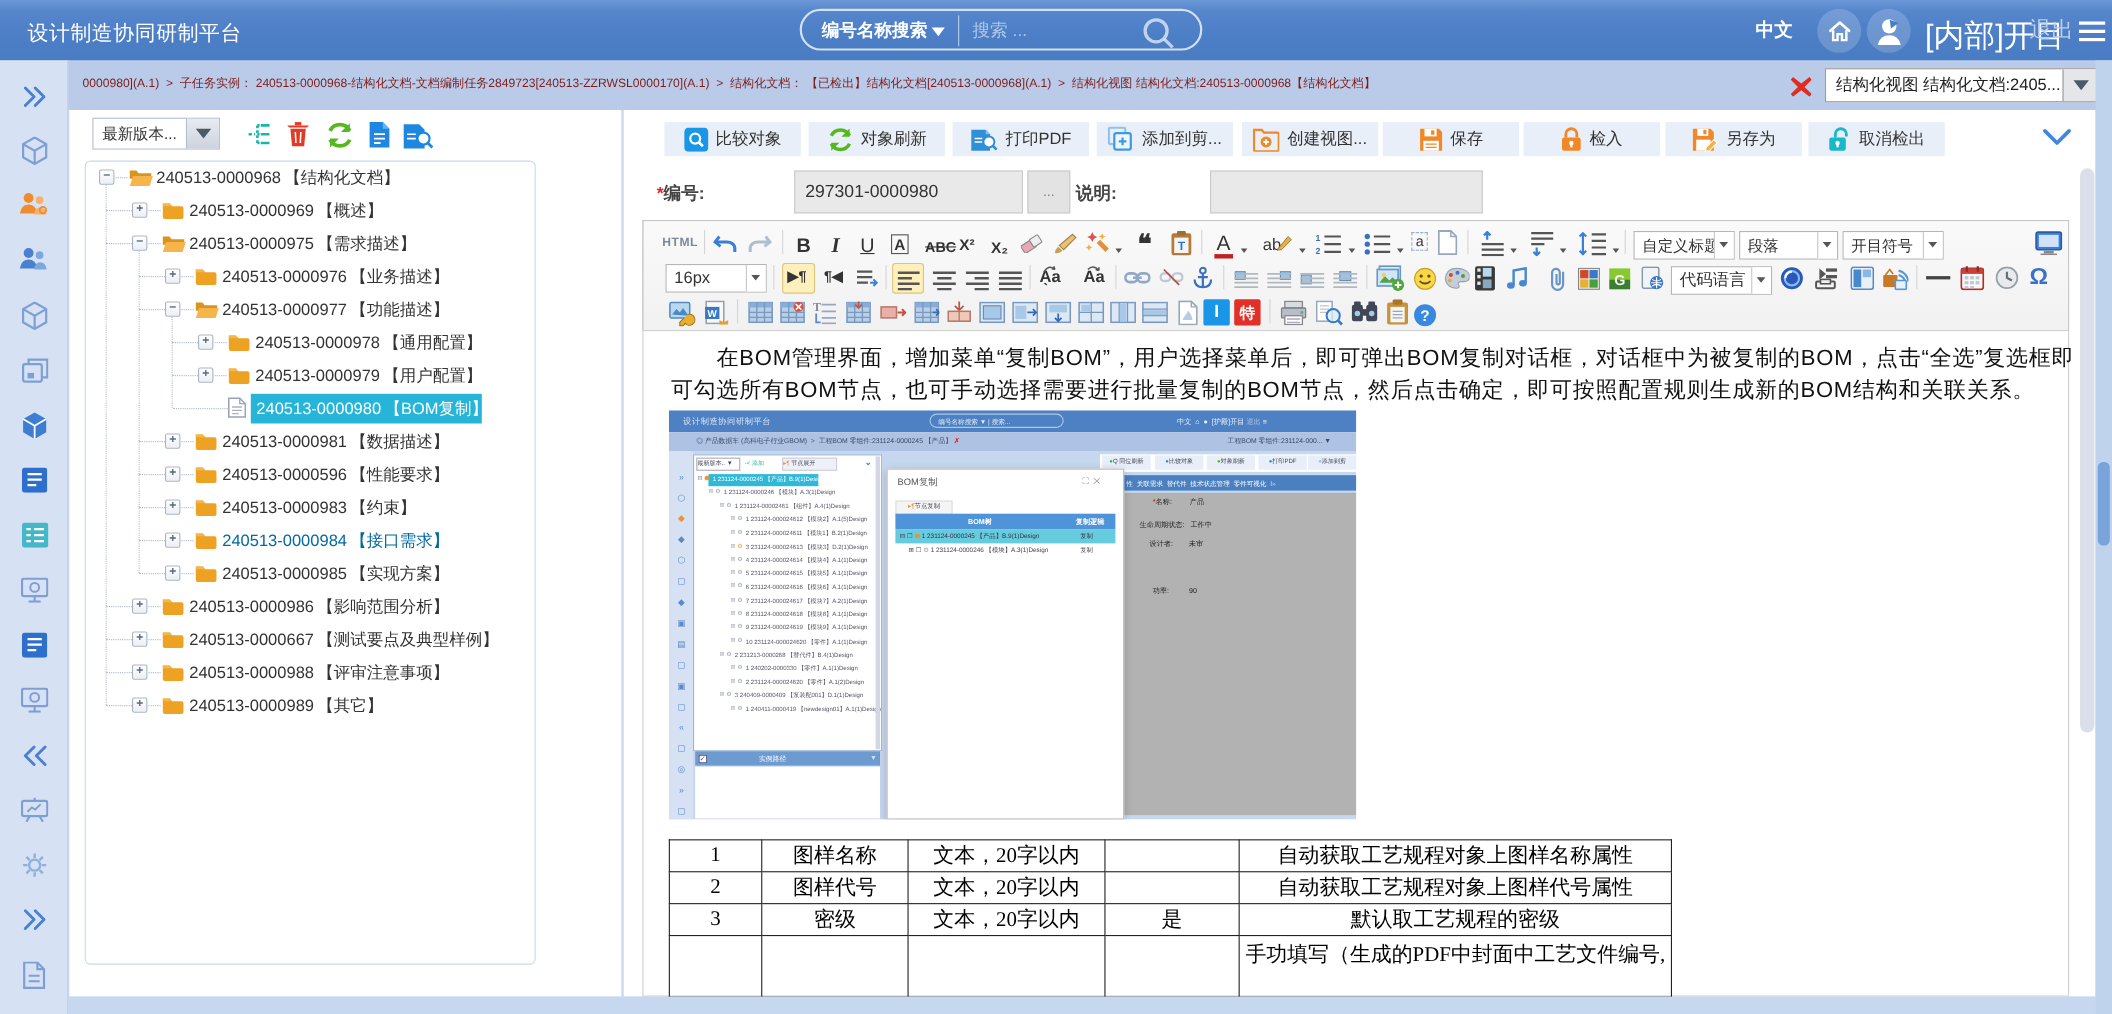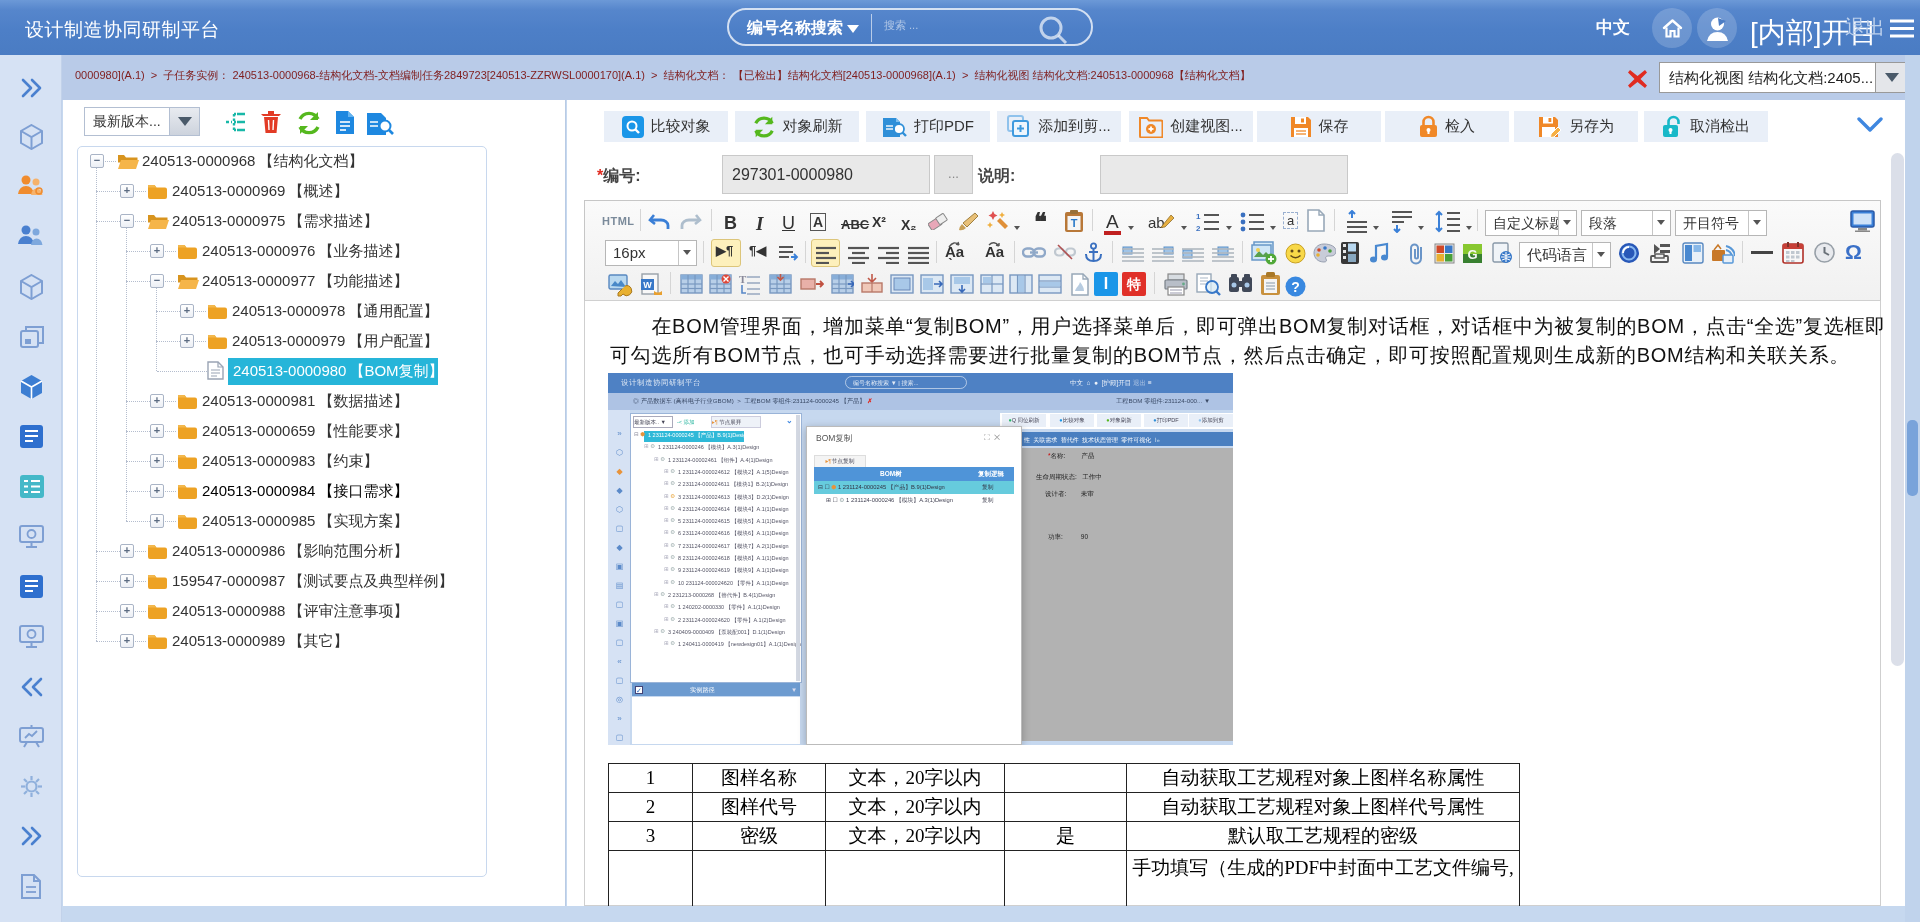--- a/index.html
+++ b/index.html
@@ -7,21 +7,21 @@
 body{background:#c6d8ef;position:relative}
 .ab{position:absolute}
 .sv{display:block}
 
 #topbar{left:0;top:0;width:1920px;height:55px;background:linear-gradient(180deg,#6c99d7 0%,#5686cc 18%,#4d7fc7 55%,#4a7cc3 100%)}
 #title{left:25px;top:17px;font-size:19px;color:#fff;letter-spacing:.5px}
 #pill{left:727px;top:8px;width:366px;height:38px;border:2px solid rgba(255,255,255,.75);border-radius:19px;color:#fff}
 #pill .lbl{position:absolute;left:18px;top:8px;font-size:16px;font-weight:bold}
 #pill .car{position:absolute;left:118px;top:15px;width:0;height:0;border:6px solid transparent;border-top:8px solid #fff}
 #pill .dv{position:absolute;left:142px;top:4px;width:1px;height:28px;background:rgba(255,255,255,.6)}
-#pill .ph{position:absolute;left:155px;top:8px;font-size:11px;color:rgba(255,255,255,.55)}
+#pill .ph{position:absolute;left:155px;top:8px;font-size:16px;color:rgba(255,255,255,.55)}
 .hicon{width:40px;height:40px;border-radius:50%;background:rgba(255,255,255,.18)}
 #zw{left:1596px;top:16px;font-size:17px;font-weight:bold;color:#fff}
 #uname{left:1750px;top:14px;font-size:28px;color:#fff}
 #logout{left:1845px;top:14px;font-size:20px;color:#bcd0ec}
 
 #crumb{left:0;top:55px;width:1920px;height:45px;background:#b9cbe8}
 #crumbtext{left:75px;top:68px;width:1552px;height:20px;font-size:11px;color:#7f1d1d;white-space:nowrap;overflow:hidden}
 #redx{left:1628px;top:70px}
 #vselect{left:1659px;top:62px;width:250px;height:31px;background:#fff;border:1px solid #999;font-size:15px;color:#222;line-height:29px;padding-left:9px;white-space:nowrap;overflow:hidden}
 #vselect .btn{position:absolute;right:0;top:0;width:33px;height:29px;background:#e4e6ea;border-left:1px solid #999}
@@ -356,41 +356,41 @@
 <div class="ab" style="left:202px;top:392px;font-size:15px;color:#333;white-space:nowrap">240513-0000981 【数据描述】</div>
 <div class="ab hline" style="left:126px;top:431px;width:24px"></div>
 <div class="ab hline" style="left:165px;top:431px;width:11px"></div>
 <div class="ab ebox" style="left:150px;top:424px">+</div>
 <div class="ab" style="left:177px;top:423px">
     <svg class="sv" width="20" height="16" viewBox="0 0 20 16">
       <path d="M1 2 h6.5 l2 2.5 H18 a2 2 0 0 1 2 2 V14 a2 2 0 0 1 -2 2 H3 a2 2 0 0 1 -2 -2 Z" fill="#eda224"></path>
       <path d="M1 2 h6.5 l2 2.5 h-8.5z" fill="#f3b84d"></path>
     </svg>
   </div>
-<div class="ab" style="left:202px;top:422px;font-size:15px;color:#333;white-space:nowrap">240513-0000659 【性能要求】</div>
+<div class="ab" style="left:202px;top:422px;font-size:15px;color:#333;white-space:nowrap">240513-0000596 【性能要求】</div>
 <div class="ab hline" style="left:126px;top:461px;width:24px"></div>
 <div class="ab hline" style="left:165px;top:461px;width:11px"></div>
 <div class="ab ebox" style="left:150px;top:454px">+</div>
 <div class="ab" style="left:177px;top:453px">
     <svg class="sv" width="20" height="16" viewBox="0 0 20 16">
       <path d="M1 2 h6.5 l2 2.5 H18 a2 2 0 0 1 2 2 V14 a2 2 0 0 1 -2 2 H3 a2 2 0 0 1 -2 -2 Z" fill="#eda224"></path>
       <path d="M1 2 h6.5 l2 2.5 h-8.5z" fill="#f3b84d"></path>
     </svg>
   </div>
 <div class="ab" style="left:202px;top:452px;font-size:15px;color:#333;white-space:nowrap">240513-0000983 【约束】</div>
 <div class="ab hline" style="left:126px;top:491px;width:24px"></div>
 <div class="ab hline" style="left:165px;top:491px;width:11px"></div>
 <div class="ab ebox" style="left:150px;top:484px">+</div>
 <div class="ab" style="left:177px;top:483px">
     <svg class="sv" width="20" height="16" viewBox="0 0 20 16">
       <path d="M1 2 h6.5 l2 2.5 H18 a2 2 0 0 1 2 2 V14 a2 2 0 0 1 -2 2 H3 a2 2 0 0 1 -2 -2 Z" fill="#eda224"></path>
       <path d="M1 2 h6.5 l2 2.5 h-8.5z" fill="#f3b84d"></path>
     </svg>
   </div>
-<div class="ab" style="left:202px;top:482px;font-size:15px;color:#000000;white-space:nowrap">240513-0000984 【接口需求】</div>
+<div class="ab" style="left:202px;top:482px;font-size:15px;color:#0369a1;white-space:nowrap">240513-0000984 【接口需求】</div>
 <div class="ab hline" style="left:126px;top:521px;width:24px"></div>
 <div class="ab hline" style="left:165px;top:521px;width:11px"></div>
 <div class="ab ebox" style="left:150px;top:514px">+</div>
 <div class="ab" style="left:177px;top:513px">
     <svg class="sv" width="20" height="16" viewBox="0 0 20 16">
       <path d="M1 2 h6.5 l2 2.5 H18 a2 2 0 0 1 2 2 V14 a2 2 0 0 1 -2 2 H3 a2 2 0 0 1 -2 -2 Z" fill="#eda224"></path>
       <path d="M1 2 h6.5 l2 2.5 h-8.5z" fill="#f3b84d"></path>
     </svg>
   </div>
 <div class="ab" style="left:202px;top:512px;font-size:15px;color:#333;white-space:nowrap">240513-0000985 【实现方案】</div>
@@ -406,21 +406,21 @@
 <div class="ab" style="left:172px;top:542px;font-size:15px;color:#333;white-space:nowrap">240513-0000986 【影响范围分析】</div>
 <div class="ab hline" style="left:96px;top:581px;width:24px"></div>
 <div class="ab hline" style="left:135px;top:581px;width:11px"></div>
 <div class="ab ebox" style="left:120px;top:574px">+</div>
 <div class="ab" style="left:147px;top:573px">
     <svg class="sv" width="20" height="16" viewBox="0 0 20 16">
       <path d="M1 2 h6.5 l2 2.5 H18 a2 2 0 0 1 2 2 V14 a2 2 0 0 1 -2 2 H3 a2 2 0 0 1 -2 -2 Z" fill="#eda224"></path>
       <path d="M1 2 h6.5 l2 2.5 h-8.5z" fill="#f3b84d"></path>
     </svg>
   </div>
-<div class="ab" style="left:172px;top:572px;font-size:15px;color:#333;white-space:nowrap">159547-0000987 【测试要点及典型样例】</div>
+<div class="ab" style="left:172px;top:572px;font-size:15px;color:#333;white-space:nowrap">240513-0000667 【测试要点及典型样例】</div>
 <div class="ab hline" style="left:96px;top:611px;width:24px"></div>
 <div class="ab hline" style="left:135px;top:611px;width:11px"></div>
 <div class="ab ebox" style="left:120px;top:604px">+</div>
 <div class="ab" style="left:147px;top:603px">
     <svg class="sv" width="20" height="16" viewBox="0 0 20 16">
       <path d="M1 2 h6.5 l2 2.5 H18 a2 2 0 0 1 2 2 V14 a2 2 0 0 1 -2 2 H3 a2 2 0 0 1 -2 -2 Z" fill="#eda224"></path>
       <path d="M1 2 h6.5 l2 2.5 h-8.5z" fill="#f3b84d"></path>
     </svg>
   </div>
 <div class="ab" style="left:172px;top:602px;font-size:15px;color:#333;white-space:nowrap">240513-0000988 【评审注意事项】</div>

